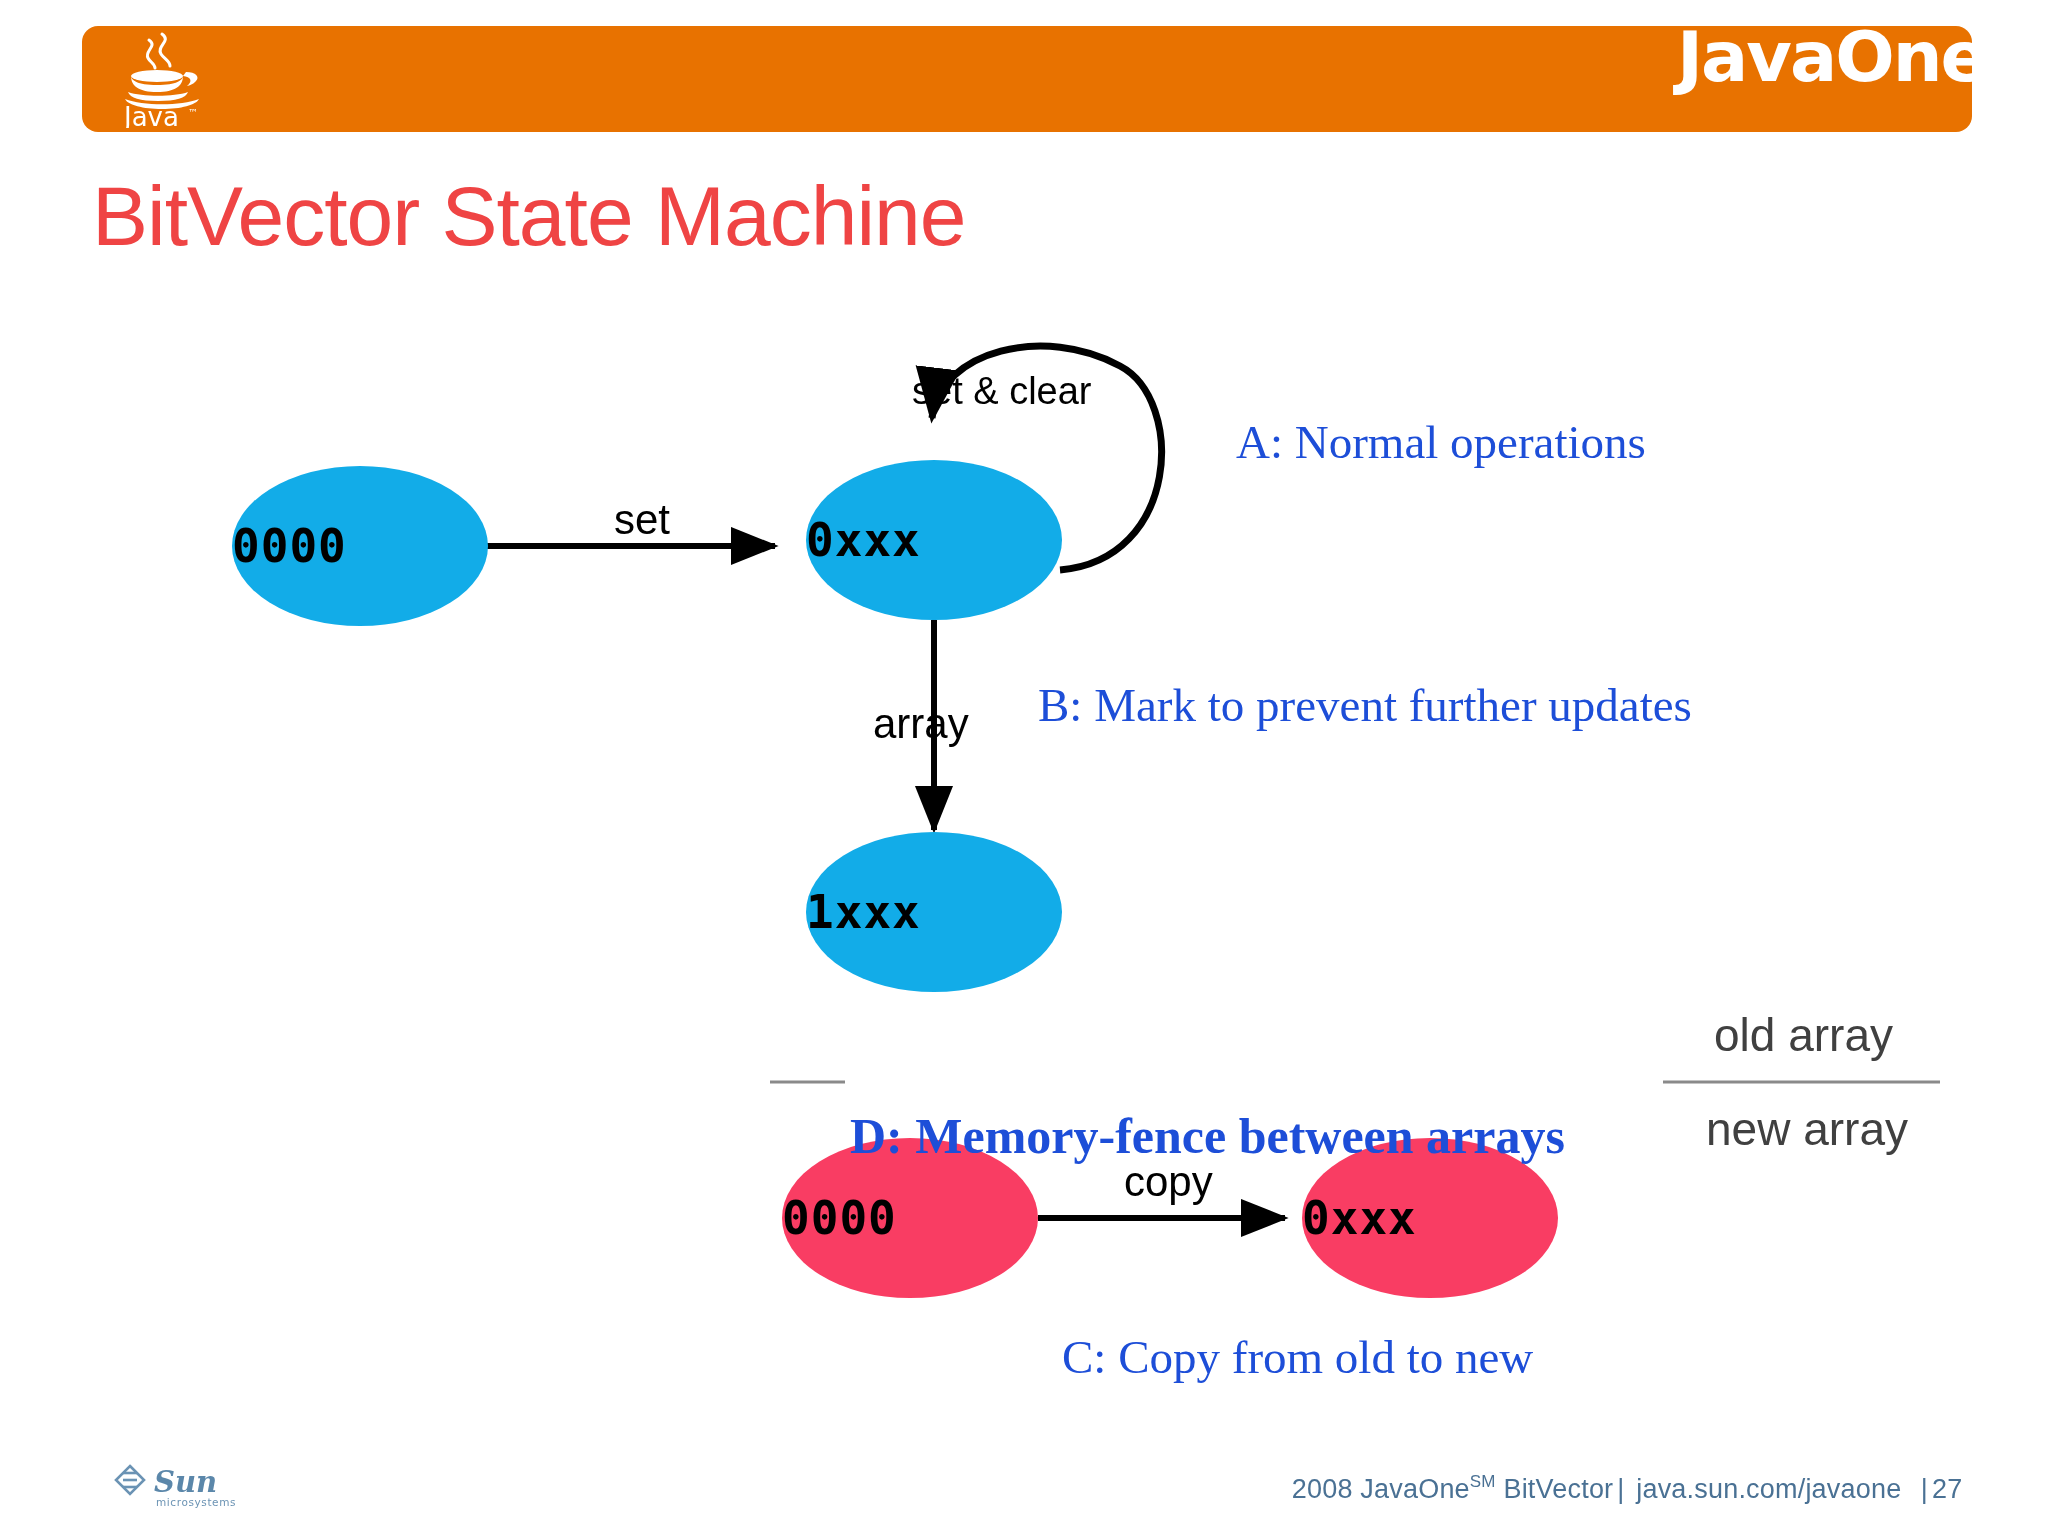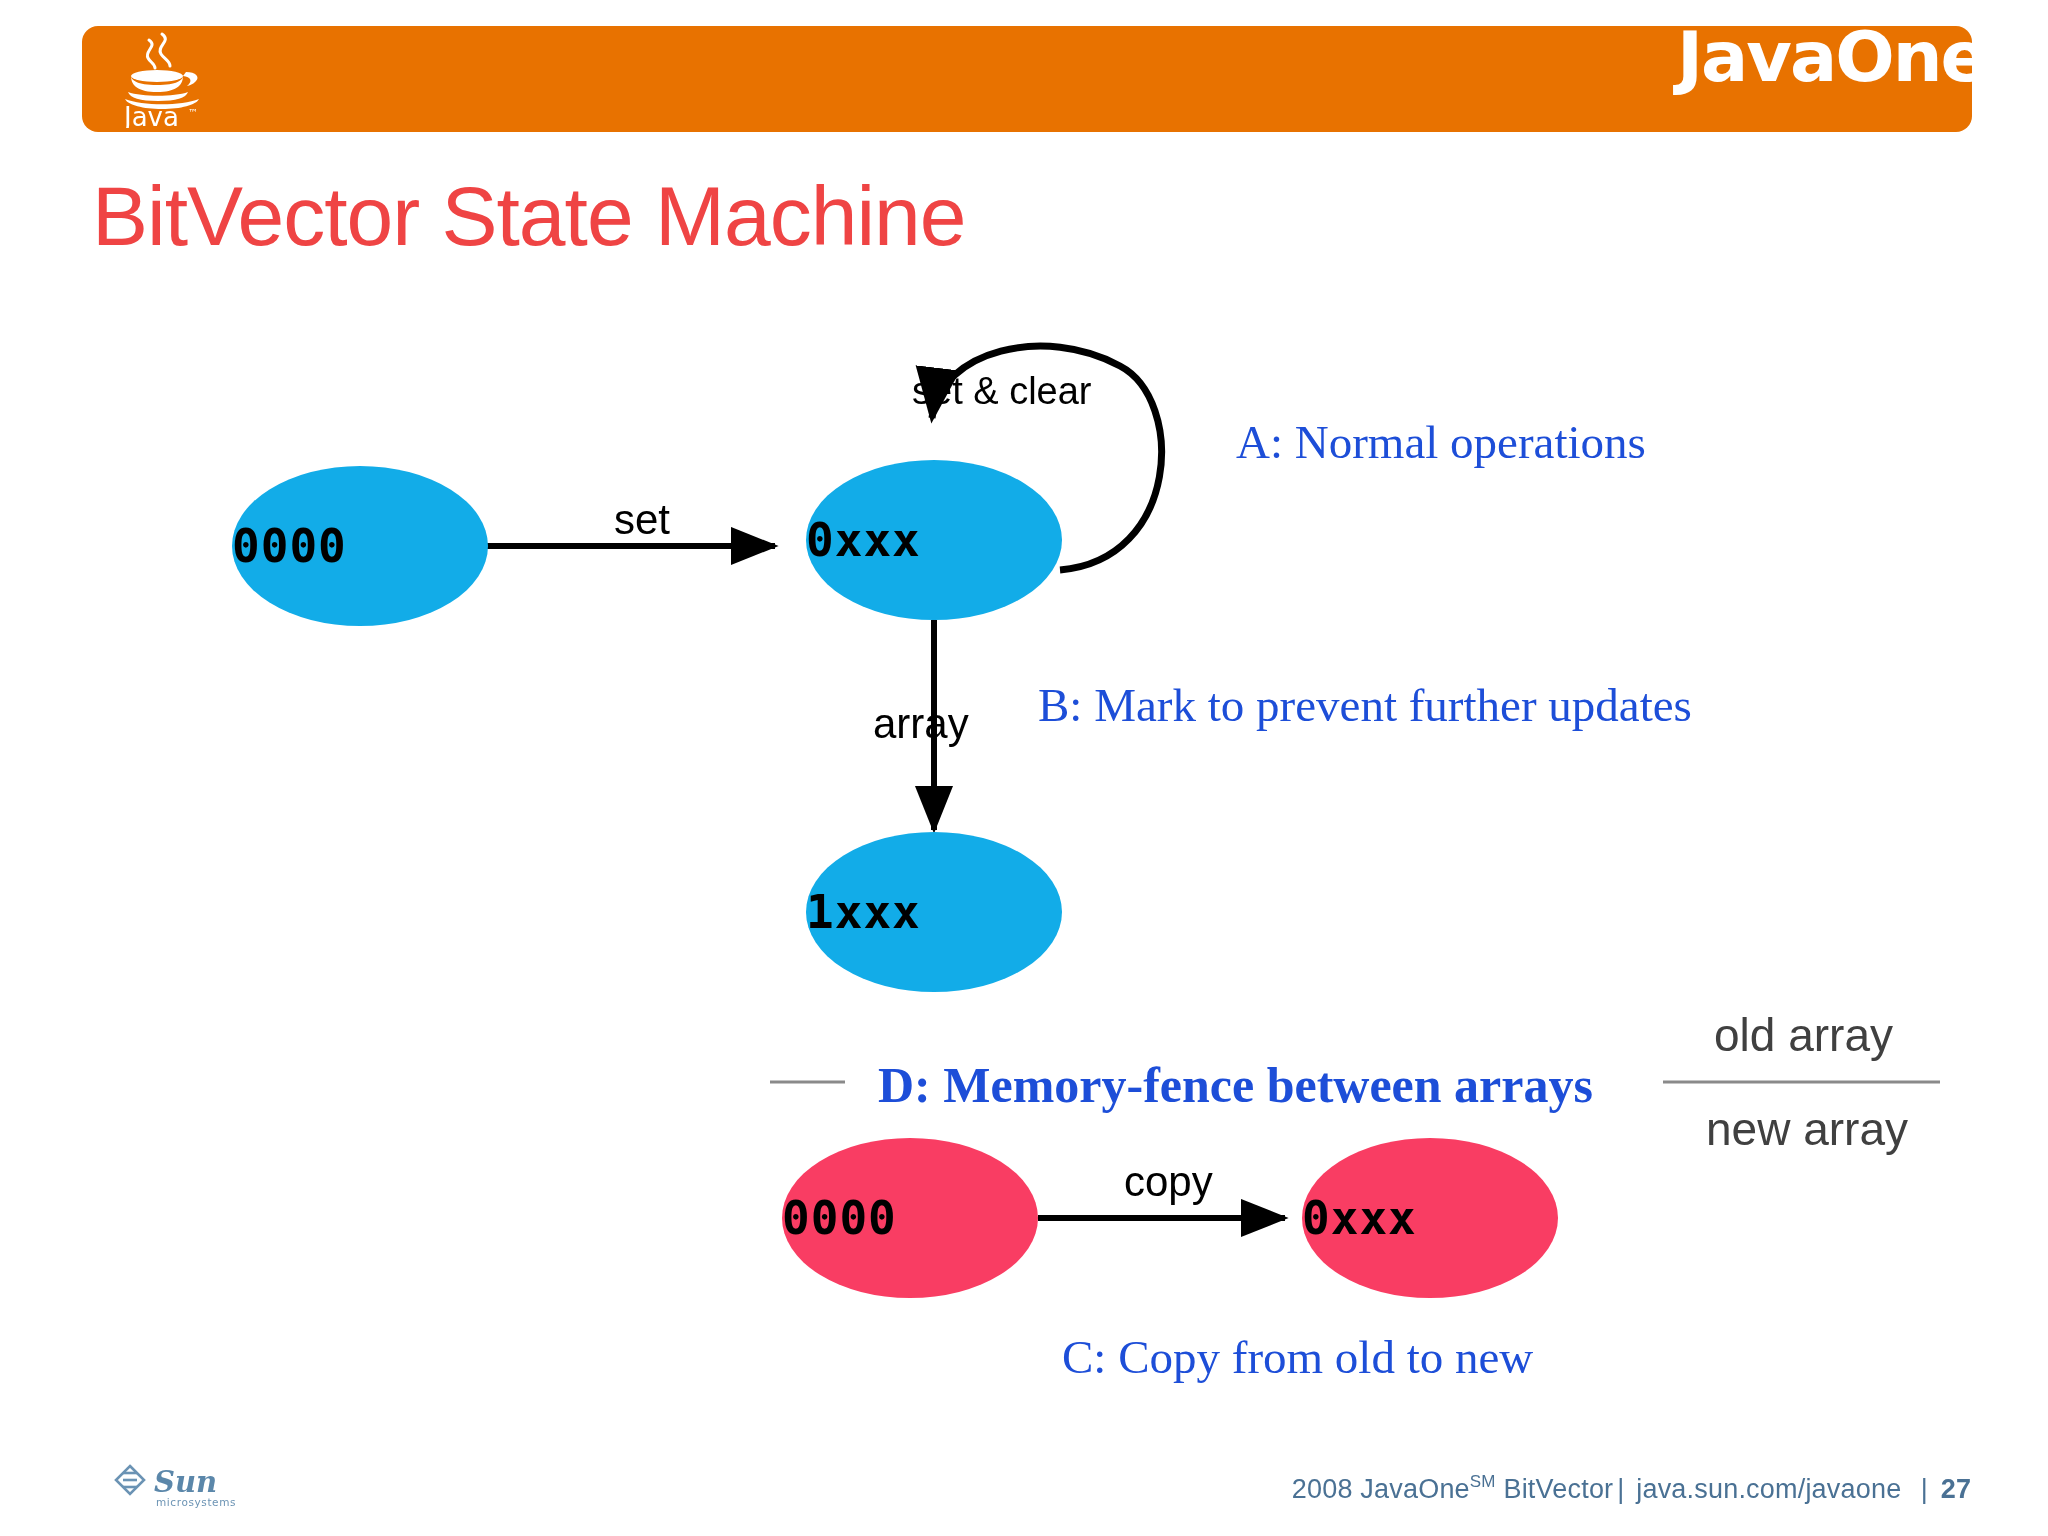--- a/index.html
+++ b/index.html
@@ -137,22 +137,21 @@
   #footer-text .sm {
     font-size: 17px;
     vertical-align: 11px;
   }
   #footer-text .sep {
     padding: 0 4px;
   }
   #footer-text .pagenum {
     display: inline-block;
     min-width: 48px;
-    text-align: center;
-    font-weight: bold;
+    text-align: left;
   }
 </style>
 </head>
 <body>
 
 <div id="header-bar"></div>
 
 <div id="java-logo">
   <svg class="cup-svg" width="110" height="100" viewBox="0 0 110 100" aria-hidden="true">
     <g fill="none" stroke="#ffffff" stroke-width="3" stroke-linecap="round">
@@ -222,21 +221,21 @@
 <div class="edge-label" style="left:912px; top:370px; font-size:38px;">set &amp; clear</div>
 
 <div class="edge-label" style="left:873px; top:700px;">array</div>
 
 <div class="edge-label" style="left:1124px; top:1158px;">copy</div>
 
 <div class="annotation" style="left:1236px; top:415px;">A: Normal operations</div>
 
 <div class="annotation" style="left:1038px; top:678px;">B: Mark to prevent further updates</div>
 
-<div class="annotation bold" style="left:850px; top:1056px; font-size:50px;margin-left:28px;">D: Memory-fence between arrays</div>
+<div class="annotation bold" style="left:850px; top:1107px; font-size:50px;">D: Memory-fence between arrays</div>
 
 <div class="annotation" style="left:1062px; top:1330px;">C: Copy from old to new</div>
 
 <div class="side-label" style="left:1714px; top:1008px;">old array</div>
 
 <div class="side-label" style="left:1706px; top:1094px;margin-top:8px;">new array</div>
 
 <div id="sun-logo">
   <svg width="180" height="56" viewBox="0 0 180 56" aria-hidden="true">
     <g transform="translate(4,4)">

